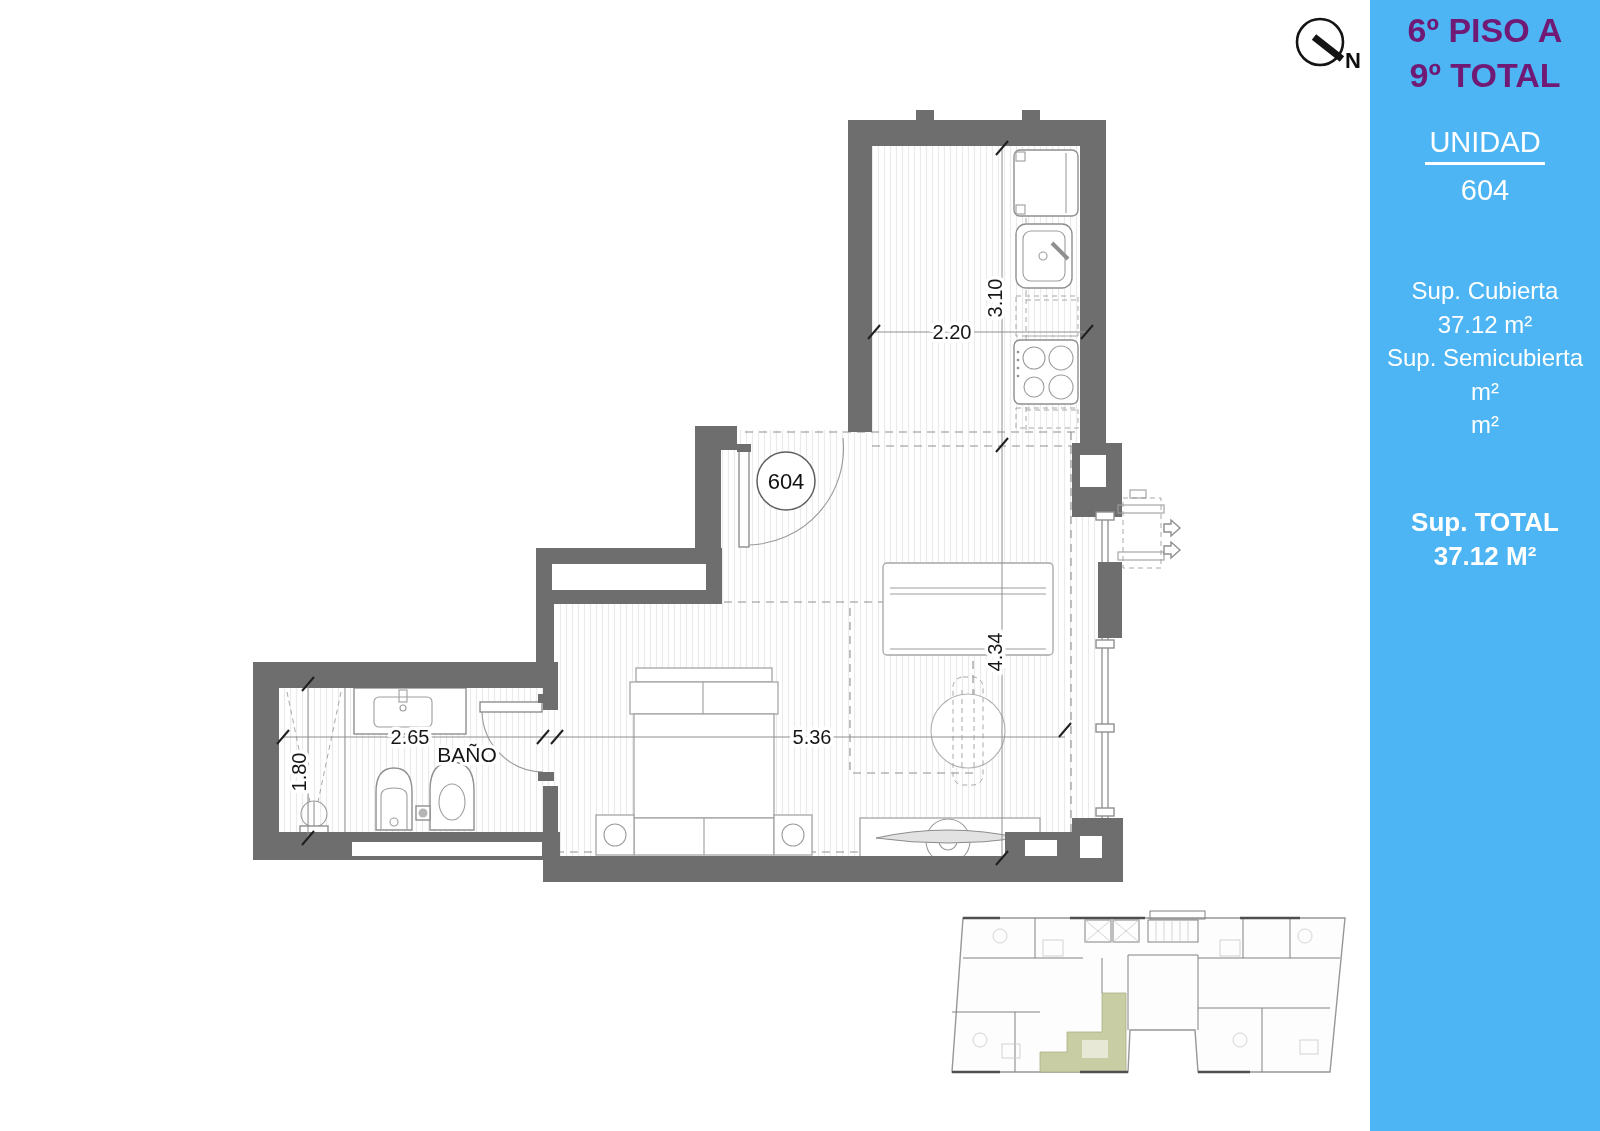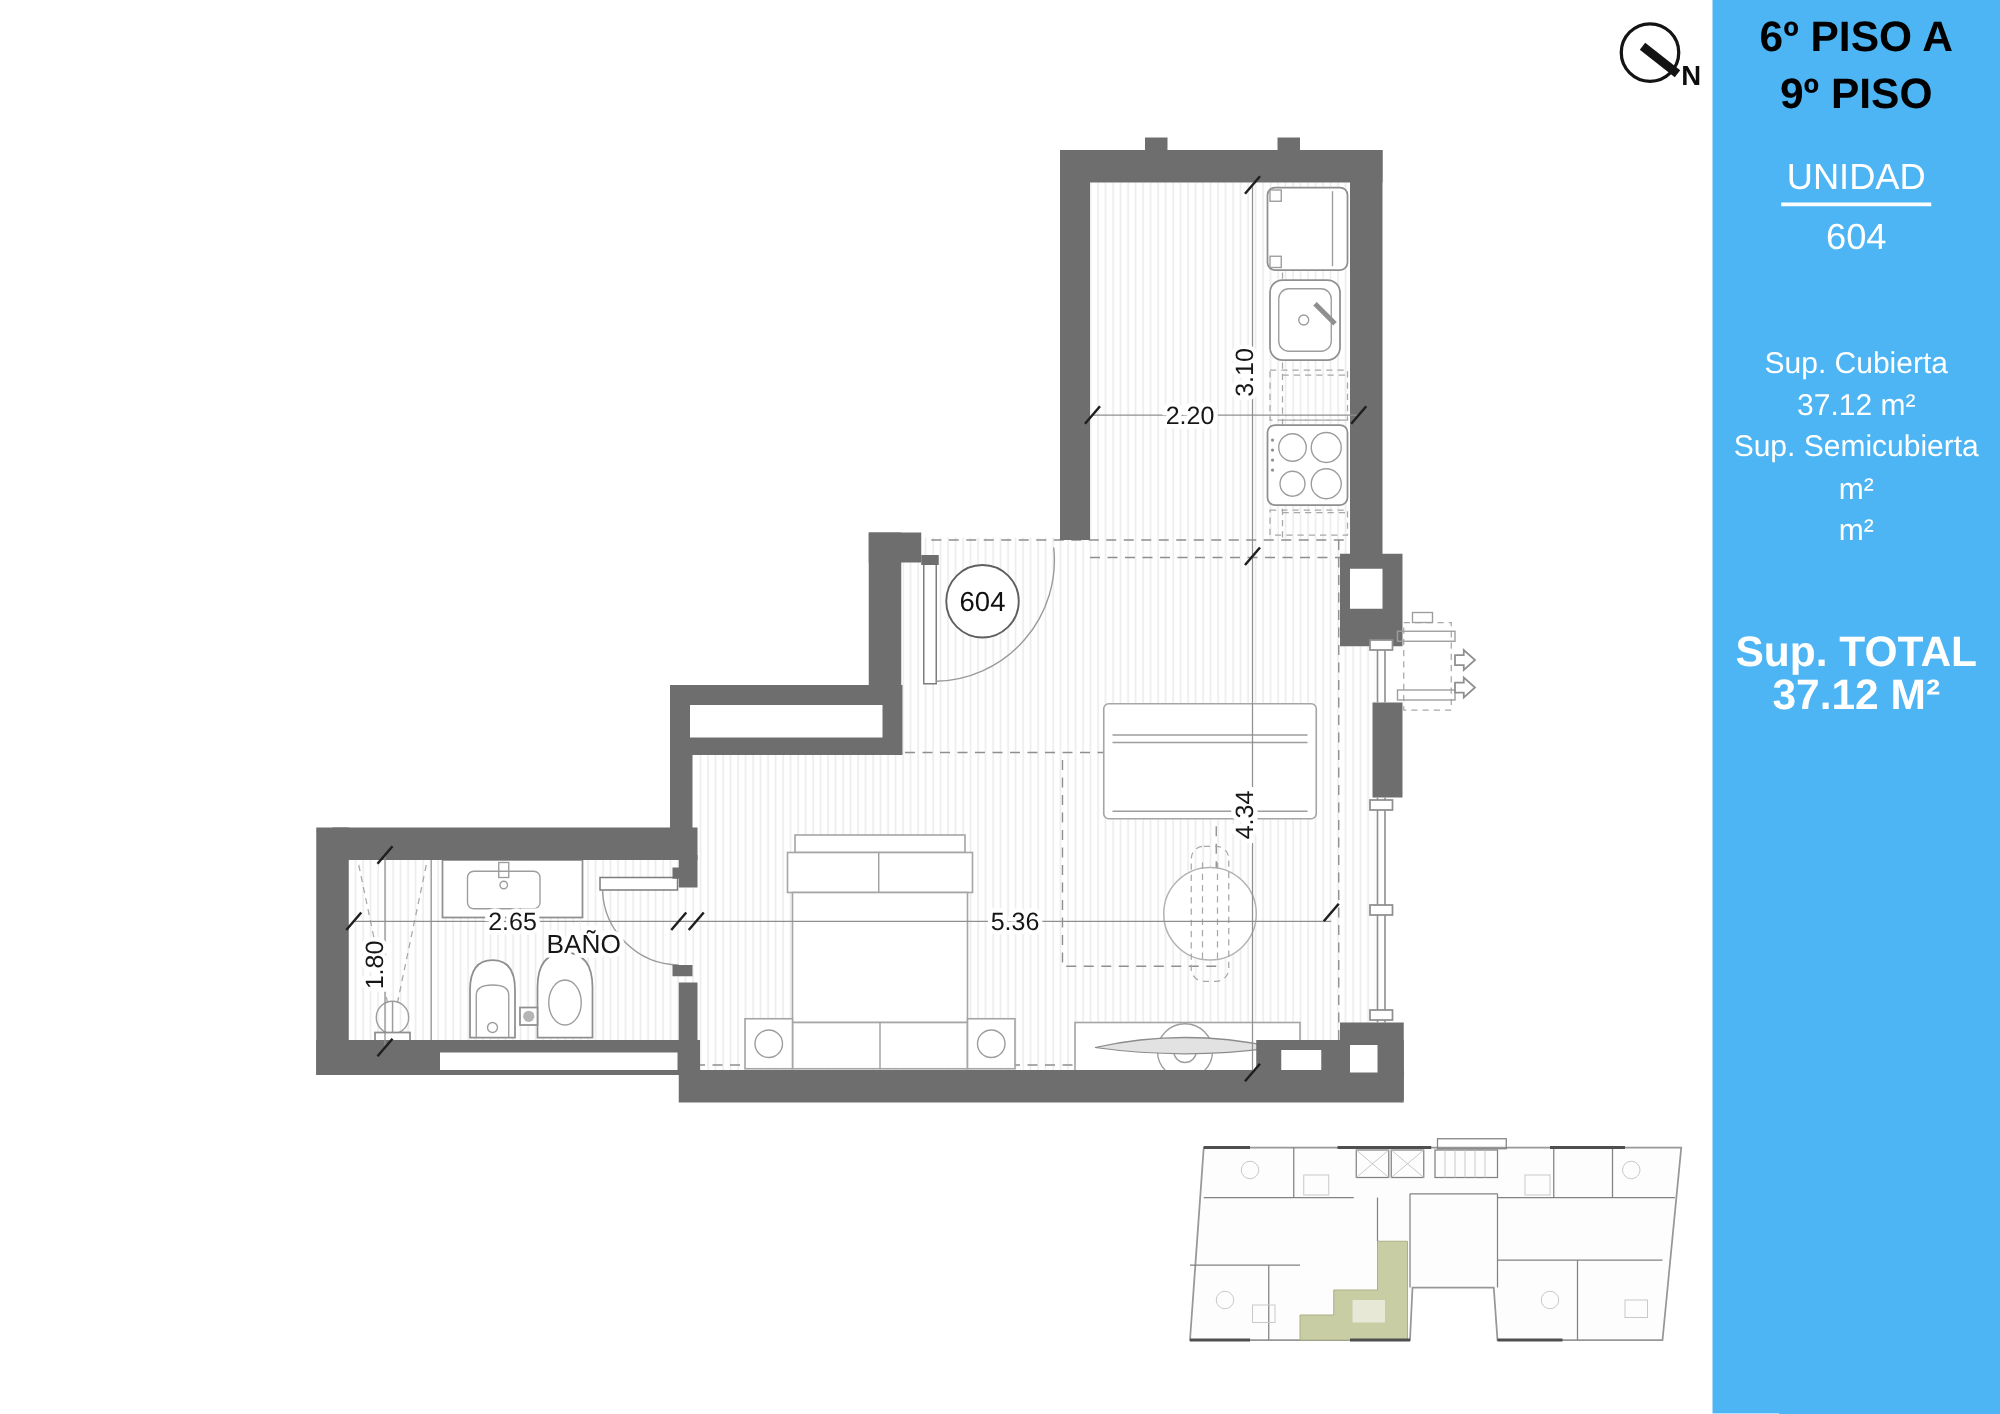--- a/index.html
+++ b/index.html
@@ -29,26 +29,26 @@
   .kp-out{fill:#fdfdfd;stroke:#979797;stroke-width:1.4;}
   .kp-wall{stroke:#828282;stroke-width:1;fill:none;}
   .kp-dark{stroke:#4f4f4f;stroke-width:2.4;fill:none;}
   .kp-lite{stroke:#c9c9c9;stroke-width:0.8;fill:none;}
   .kp-unit{fill:#c9cda4;stroke:#aab086;stroke-width:0.8;}
 
   
   .sidebar{position:absolute;left:1370px;top:0;width:230px;height:1131px;
            background:#4db5f3;color:#ffffff;text-align:center;}
   .sb-floor{position:absolute;top:8px;left:0;width:100%;
-            font-size:34px;line-height:45px;font-weight:bold;color:#000000;}
+            font-size:34px;line-height:45px;font-weight:bold;color:#701a75;}
   .sb-unidad{position:absolute;top:126px;left:0;width:100%;font-size:29px;}
   .sb-unidad span{display:inline-block;border-bottom:3px solid #ffffff;padding:0 4px 3px 4px;}
   .sb-num{position:absolute;top:174px;left:0;width:100%;font-size:29px;}
   .sb-areas{position:absolute;top:274px;left:0;width:100%;font-size:24px;line-height:33.5px;}
-  .sb-total{position:absolute;top:505px;left:0;width:100%;font-size:34px;line-height:34px;font-weight:bold;}
+  .sb-total{position:absolute;top:505px;left:0;width:100%;font-size:26px;line-height:34px;font-weight:bold;}
   .sb-type{position:absolute;top:938px;left:15px;width:200px;font-size:27px;
            padding-bottom:14px;border-bottom:4px solid #ffffff;}
 </style>
 </head>
 <body>
 
 <div class="stage">
 
 <svg width="1370" height="1131" viewBox="0 0 1370 1131">
   <defs>
@@ -318,21 +318,21 @@
     <circle class="kp-lite" cx="1305" cy="936" r="7"></circle>
     <circle class="kp-lite" cx="980" cy="1040" r="7"></circle>
     <circle class="kp-lite" cx="1240" cy="1040" r="7"></circle>
   </g>
 </svg>
 
 
 <aside class="sidebar">
   <div class="sb-floor">
     <div>6º PISO A</div>
-    <div>9º PISO</div>
+    <div>9º TOTAL</div>
   </div>
 
   <div class="sb-unidad">
     <span>UNIDAD</span>
   </div>
   <div class="sb-num">604</div>
 
   <div class="sb-areas">
     <div>Sup. Cubierta</div>
     <div>37.12 m²</div>

